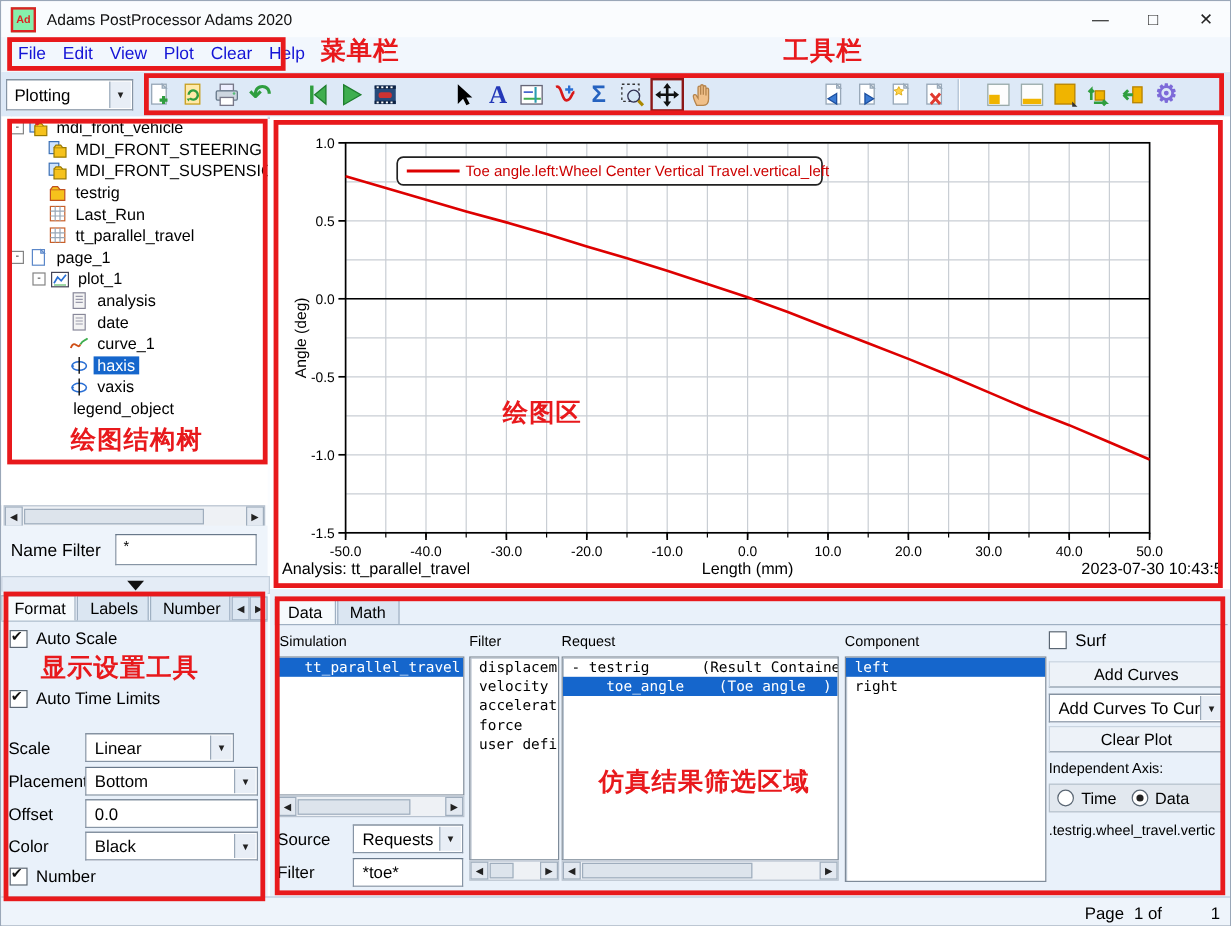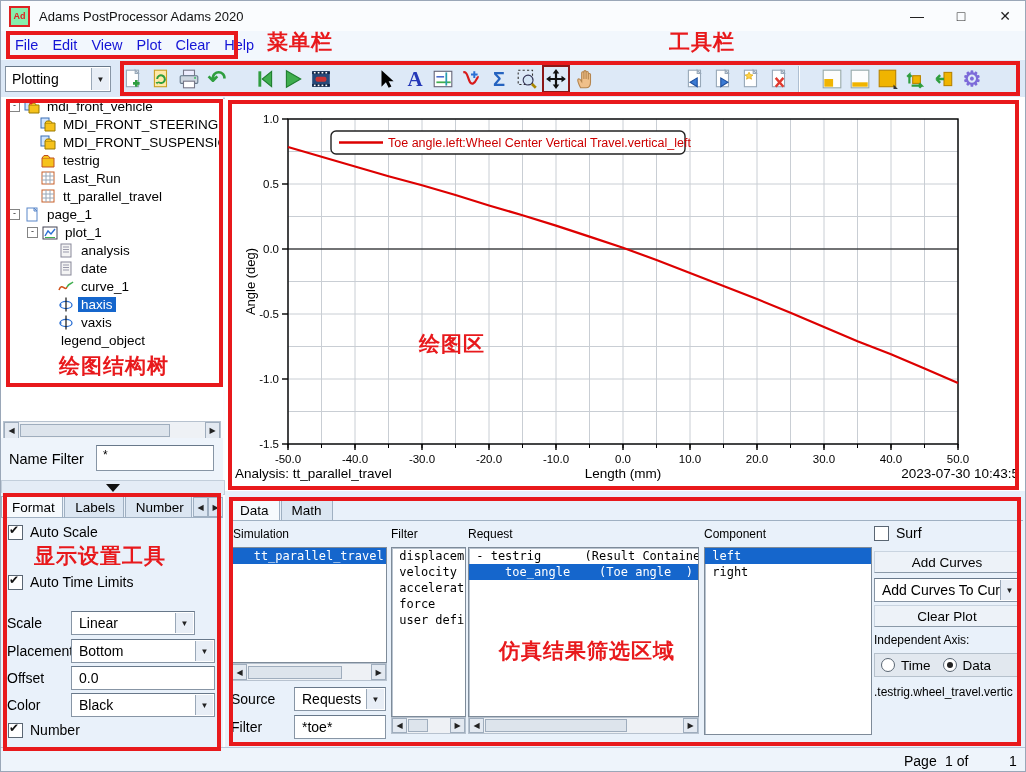--- a/index.html
+++ b/index.html
@@ -657,17 +657,17 @@
   <span class="abs" style="left:1008px;top:5px;">1</span>
 </div>
 
 <div class="anno-rect" style="left:5px;top:30px;width:224px;height:20px;"></div>
 <div class="anno-rect" style="left:119px;top:60px;width:892px;height:27px;"></div>
 <div class="anno-rect" style="left:5px;top:98px;width:209px;height:280px;"></div>
 <div class="anno-rect" style="left:227px;top:99px;width:783px;height:382px;"></div>
 <div class="anno-rect" style="left:2px;top:492px;width:210px;height:250px;"></div>
 <div class="anno-rect" style="left:228px;top:496px;width:784px;height:241px;"></div>
 <div class="anno-label" style="left:266px;top:27px;">菜单栏</div>
-<div class="anno-label" style="left:652px;top:27px;margin-left:16px;">工具栏</div>
+<div class="anno-label" style="left:652px;top:27px;">工具栏</div>
 <div class="anno-label" style="left:58px;top:351px;">绘图结构树</div>
 <div class="anno-label" style="left:418px;top:329px;">绘图区</div>
 <div class="anno-label" style="left:33px;top:541px;">显示设置工具</div>
 <div class="anno-label" style="left:498px;top:636px;">仿真结果筛选区域</div>
 
 </body></html>

